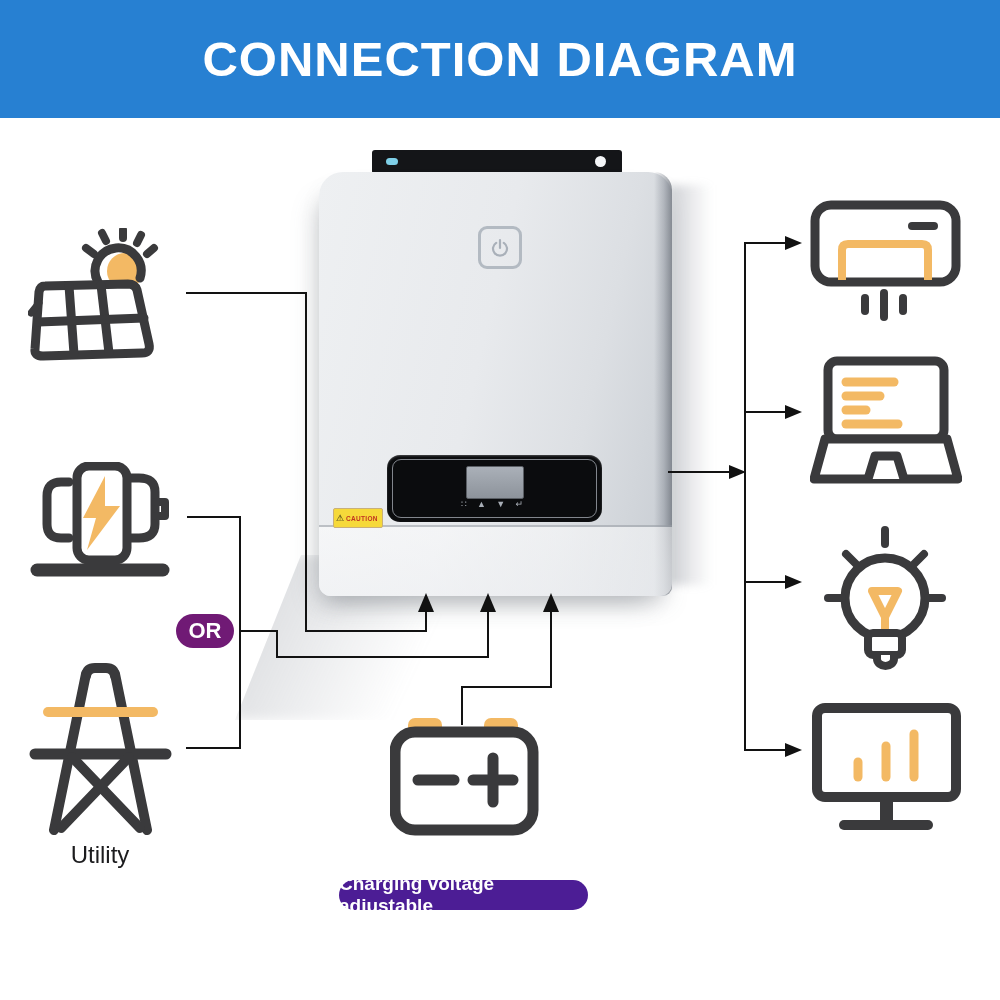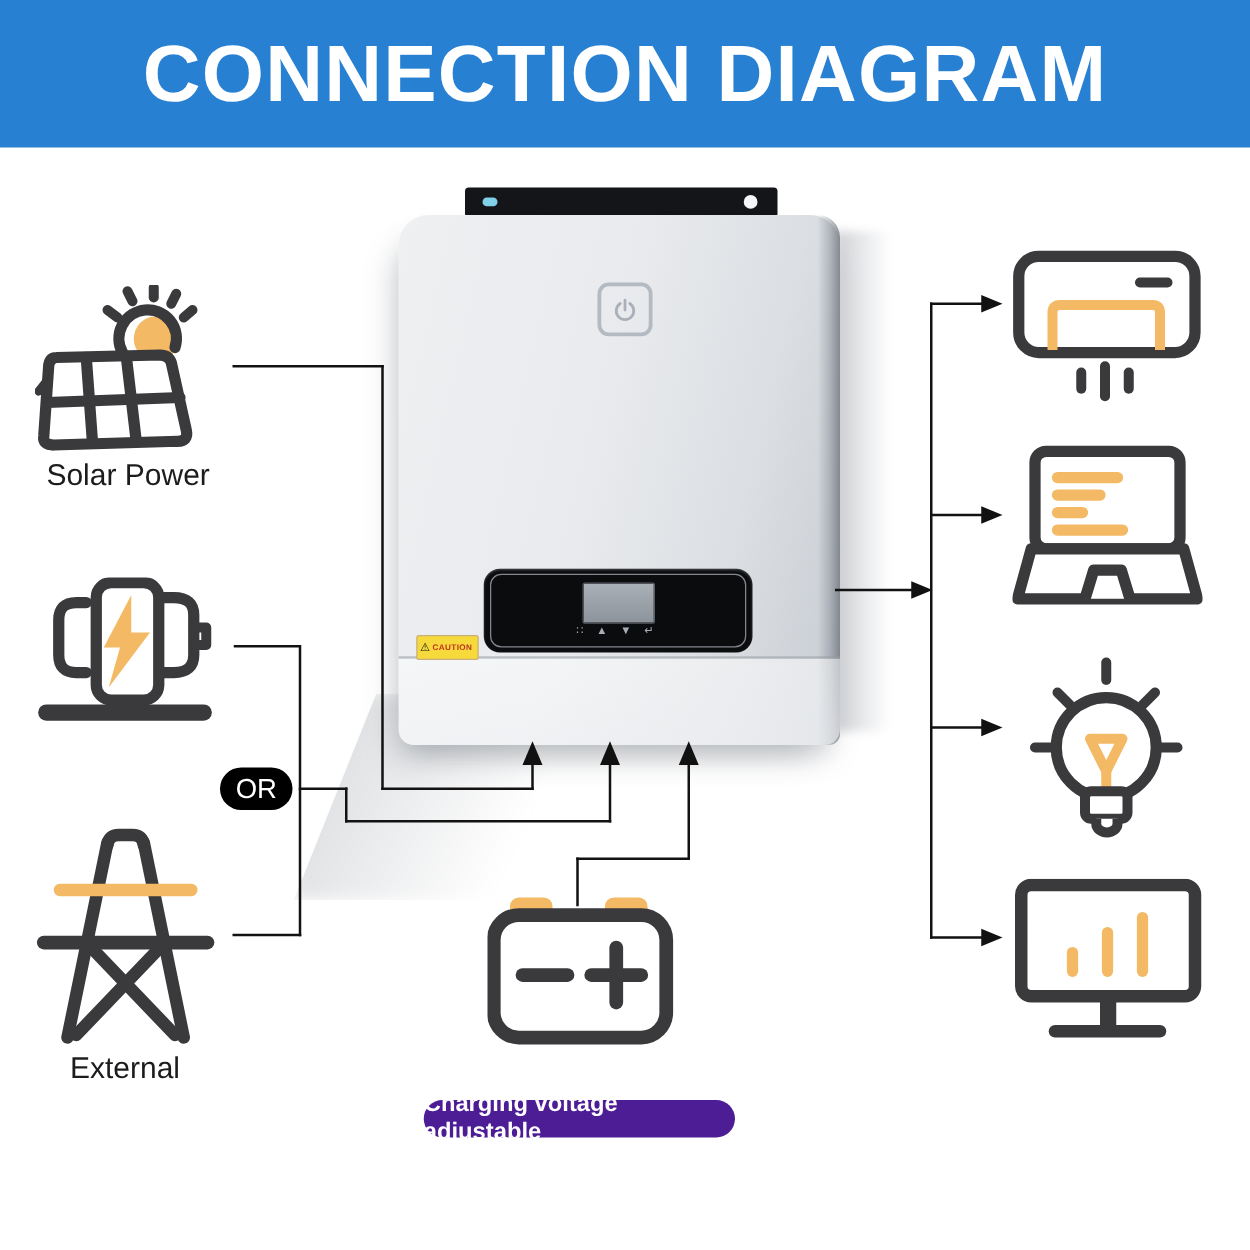--- a/index.html
+++ b/index.html
@@ -2,31 +2,31 @@
 <html><head>
 <meta charset="utf-8">
 <style>
   html,body{margin:0;padding:0;background:#ffffff;}
   .stage{position:relative;width:1000px;height:1000px;background:#ffffff;overflow:hidden;
          font-family:"Liberation Sans", sans-serif;}
 
   
   .banner{position:absolute;left:0;top:0;width:1000px;height:118px;background:#2780d2;
           display:flex;align-items:center;justify-content:center;}
-  .banner h1{margin:0;color:#fff;font-size:64px;font-weight:bold;letter-spacing:1px;white-space:nowrap;}
+  .banner h1{margin:0;color:#fff;font-size:49px;font-weight:bold;letter-spacing:1px;white-space:nowrap;}
 
   
   .line{position:absolute;background:#121212;}
   .arrow-up{position:absolute;width:0;height:0;border-left:8px solid transparent;
             border-right:8px solid transparent;border-bottom:19px solid #111;}
   .arrow-right{position:absolute;width:0;height:0;border-top:7px solid transparent;
                border-bottom:7px solid transparent;border-left:17px solid #111;}
   .label{position:absolute;text-align:center;color:#1c1c1e;font-size:24px;}
-  .pill{position:absolute;background:#000000;color:#fff;border-radius:20px;
-        display:flex;align-items:center;justify-content:center;font-weight:normal;}
+  .pill{position:absolute;background:#701a75;color:#fff;border-radius:20px;
+        display:flex;align-items:center;justify-content:center;font-weight:bold;}
   .icon{position:absolute;}
 
   
   .wall-shadow-left{position:absolute;left:235px;top:555px;width:300px;height:165px;
       background:linear-gradient(115deg, rgba(125,131,141,0.32), rgba(125,131,141,0) 62%);
       clip-path:polygon(22% 0, 52% 0, 100% 100%, 0 100%);filter:blur(6px);}
   .wall-shadow-right{position:absolute;left:668px;top:185px;width:44px;height:400px;
       background:linear-gradient(to right, rgba(120,126,136,0.35), rgba(120,126,136,0));
       filter:blur(4px);}
   .bracket{position:absolute;left:372px;top:150px;width:250px;height:24px;background:#141518;border-radius:3px;}
@@ -109,21 +109,20 @@
       <line x1="95" y1="2" x2="95" y2="10" stroke="#3a3a3c" stroke-width="8" stroke-linecap="round"></line>
       <line x1="113" y1="7" x2="109" y2="15" stroke="#3a3a3c" stroke-width="8" stroke-linecap="round"></line>
       <line x1="126" y1="20" x2="119" y2="26" stroke="#3a3a3c" stroke-width="8" stroke-linecap="round"></line>
       <path d="M 17,58 L 100,56 Q 107,56 109,62 L 121,116 Q 123,125 114,125 L 15,128 Q 6,128 7,121 L 11,64 Q 12,58 17,58 Z" fill="#ffffff" stroke="#3a3a3c" stroke-width="9" stroke-linejoin="round"></path>
       <line x1="41" y1="58" x2="46" y2="126" stroke="#3a3a3c" stroke-width="9" stroke-linecap="round"></line>
       <line x1="73" y1="57" x2="81" y2="125" stroke="#3a3a3c" stroke-width="9" stroke-linecap="round"></line>
       <line x1="10" y1="94" x2="116" y2="90" stroke="#3a3a3c" stroke-width="9" stroke-linecap="round"></line>
       <path d="M 11,75 L 3,85" stroke="#3a3a3c" stroke-width="7" stroke-linecap="round" fill="none"></path>
     </svg>
   </div>
-  <div class="label" style="left:15px;top:367px;width:175px;">Solar Power</div>
 
   <div class="icon" style="left:25px;top:462px;">
     <svg width="150" height="118" viewBox="0 0 150 118">
       <path d="M 44,20 H 36 Q 22,20 22,34 V 62 Q 22,76 36,76 H 44" fill="none" stroke="#3a3a3c" stroke-width="9" stroke-linecap="round"></path>
       <path d="M 106,16 H 114 Q 130,16 130,30 V 62 Q 130,76 114,76 H 106" fill="none" stroke="#3a3a3c" stroke-width="9" stroke-linecap="round"></path>
       <path d="M 130,40 H 140 V 54 H 130" fill="none" stroke="#3a3a3c" stroke-width="8" stroke-linecap="round" stroke-linejoin="round"></path>
       <rect x="52" y="4" width="50" height="94" rx="12" fill="#ffffff" stroke="#3a3a3c" stroke-width="9"></rect>
       <path d="M 80,14 L 58,56 H 71 L 62,88 L 95,44 H 80 Z" fill="#f3b964"></path>
       <line x1="12" y1="108" x2="138" y2="108" stroke="#3a3a3c" stroke-width="13" stroke-linecap="round"></line>
     </svg>
@@ -135,21 +134,21 @@
     <svg width="145" height="180" viewBox="0 0 145 180">
       <path d="M 58,14 Q 59,6 67,6 H 78 Q 86,6 87,14" fill="none" stroke="#3a3a3c" stroke-width="10" stroke-linecap="round"></path>
       <line x1="58" y1="12" x2="26" y2="168" stroke="#3a3a3c" stroke-width="10" stroke-linecap="round"></line>
       <line x1="87" y1="12" x2="119" y2="168" stroke="#3a3a3c" stroke-width="10" stroke-linecap="round"></line>
       <line x1="20" y1="50" x2="125" y2="50" stroke="#f3b964" stroke-width="10" stroke-linecap="round"></line>
       <line x1="7" y1="92" x2="138" y2="92" stroke="#3a3a3c" stroke-width="11" stroke-linecap="round"></line>
       <line x1="44" y1="95" x2="112" y2="166" stroke="#3a3a3c" stroke-width="10" stroke-linecap="round"></line>
       <line x1="101" y1="95" x2="33" y2="166" stroke="#3a3a3c" stroke-width="10" stroke-linecap="round"></line>
     </svg>
   </div>
-  <div class="label" style="left:30px;top:841px;width:140px;">External</div>
+  <div class="label" style="left:30px;top:841px;width:140px;">Utility</div>
 
   <div class="icon" style="left:390px;top:716px;">
     <svg width="150" height="122" viewBox="0 0 150 122">
       <rect x="18" y="2" width="34" height="18" rx="7" fill="#f3b964"></rect>
       <rect x="94" y="2" width="34" height="18" rx="7" fill="#f3b964"></rect>
       <rect x="5" y="16" width="138" height="98" rx="20" fill="#ffffff" stroke="#3a3a3c" stroke-width="11"></rect>
       <line x1="28" y1="64" x2="64" y2="64" stroke="#3a3a3c" stroke-width="11" stroke-linecap="round"></line>
       <line x1="83" y1="64" x2="123" y2="64" stroke="#3a3a3c" stroke-width="11" stroke-linecap="round"></line>
       <line x1="103" y1="42" x2="103" y2="86" stroke="#3a3a3c" stroke-width="11" stroke-linecap="round"></line>
     </svg>

